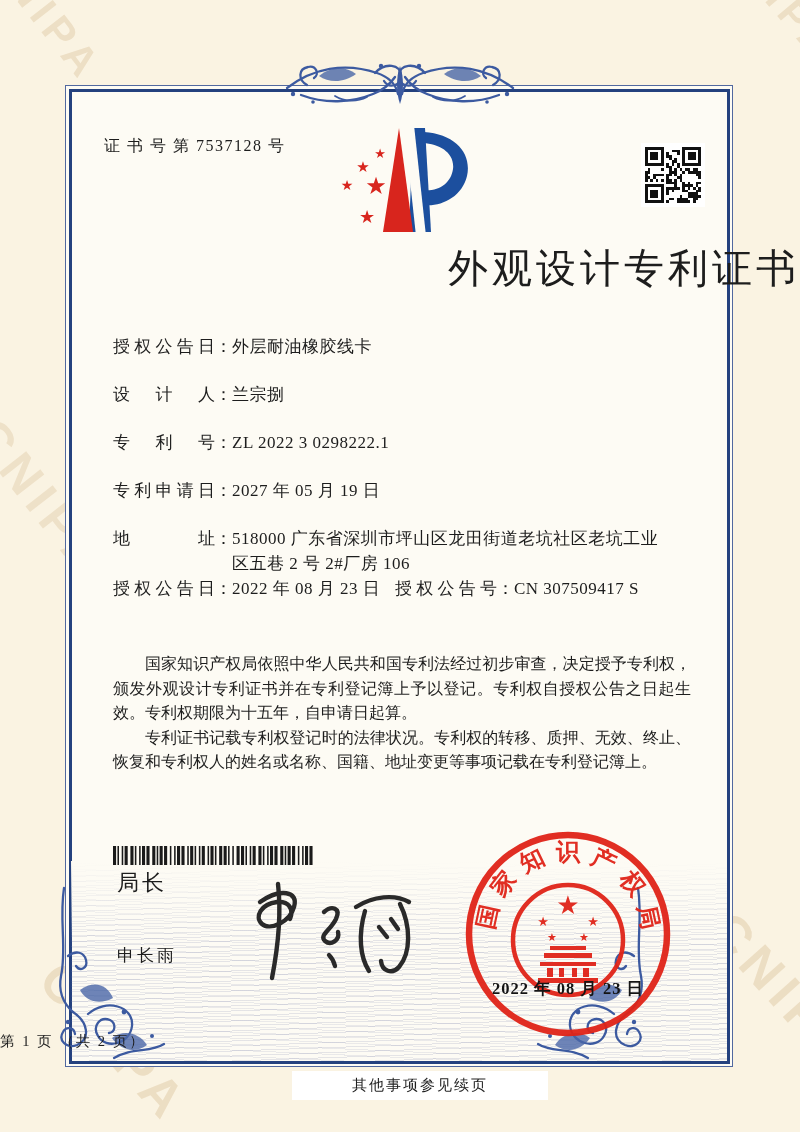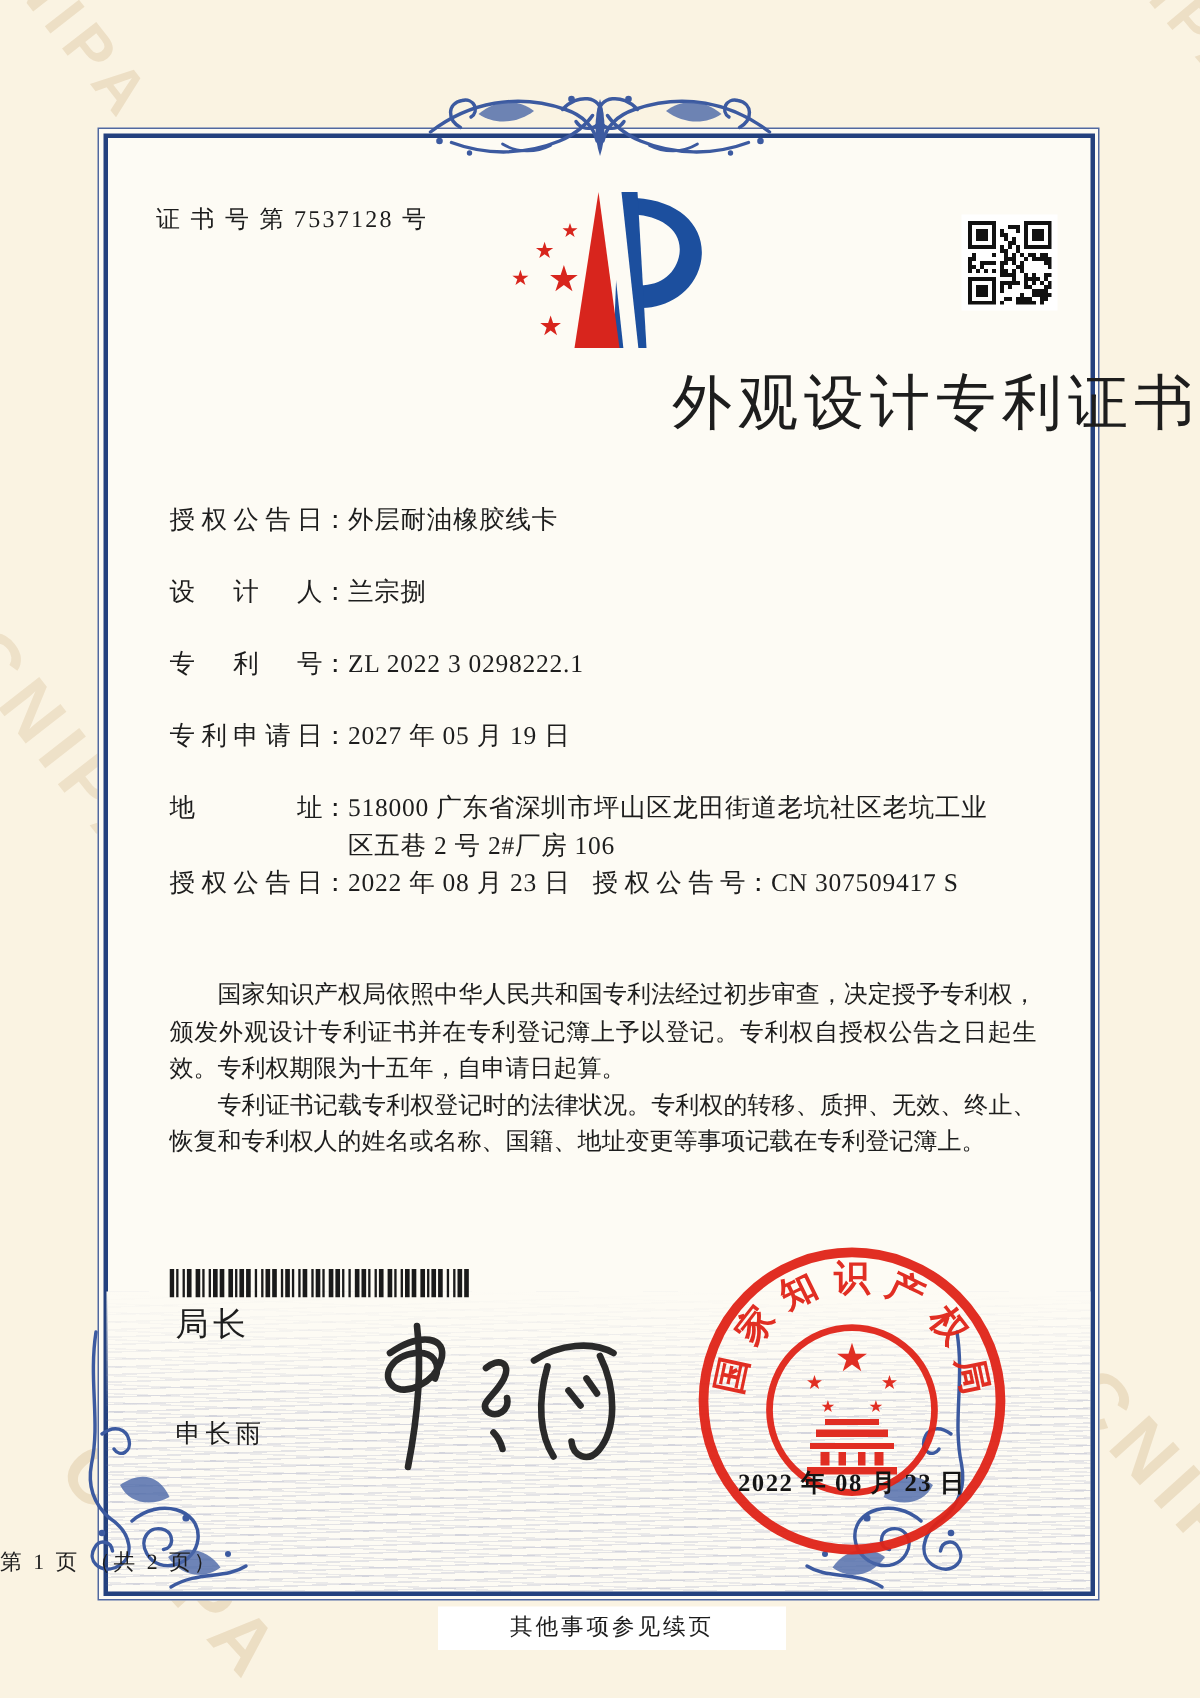--- a/index.html
+++ b/index.html
@@ -45,21 +45,21 @@
   .barcode{left:113px;top:846px;width:206px;height:19px}
   .officer-title{left:117px;top:868px;font-size:22px;letter-spacing:3px}
   .officer-name{left:117px;top:944px;font-size:17px;letter-spacing:3px}
   .signature{left:232px;top:878px}
 
   .seal{left:455px;top:828px;opacity:.95}
   .seal-date{left:458px;top:978px;width:220px;text-align:center;font-size:16.5px;
              letter-spacing:1px;color:#141414;font-weight:bold}
 
   .page-info{left:0;right:0;top:1032px;font-size:14.5px;letter-spacing:2px}
-  .note-box{left:292px;top:1071px;width:232px;height:29px;background:#ffffff;
+  .note-box{left:292px;top:1071px;width:256px;height:29px;background:#ffffff;
             text-align:center;line-height:29px;font-size:15px;letter-spacing:2px}
 
   .qr{left:641px;top:143px;width:64px;height:64px;background:#fff;padding:4px}
   .logo{left:336px;top:124px}
   .ornament-top{left:283px;top:50px}
   .fl-bl{left:54px;top:886px}
   .fl-br{left:536px;top:886px;transform:scaleX(-1)}
 </style>
 </head>
 <body>

